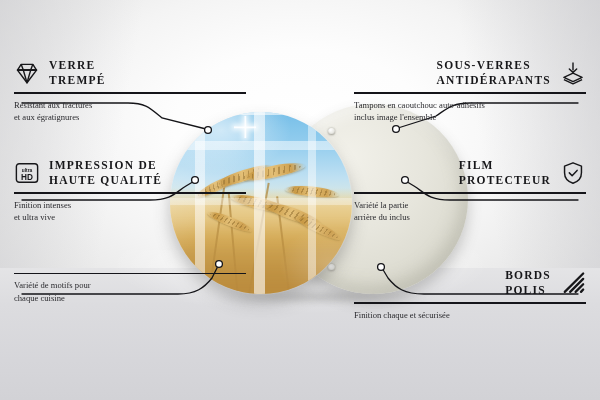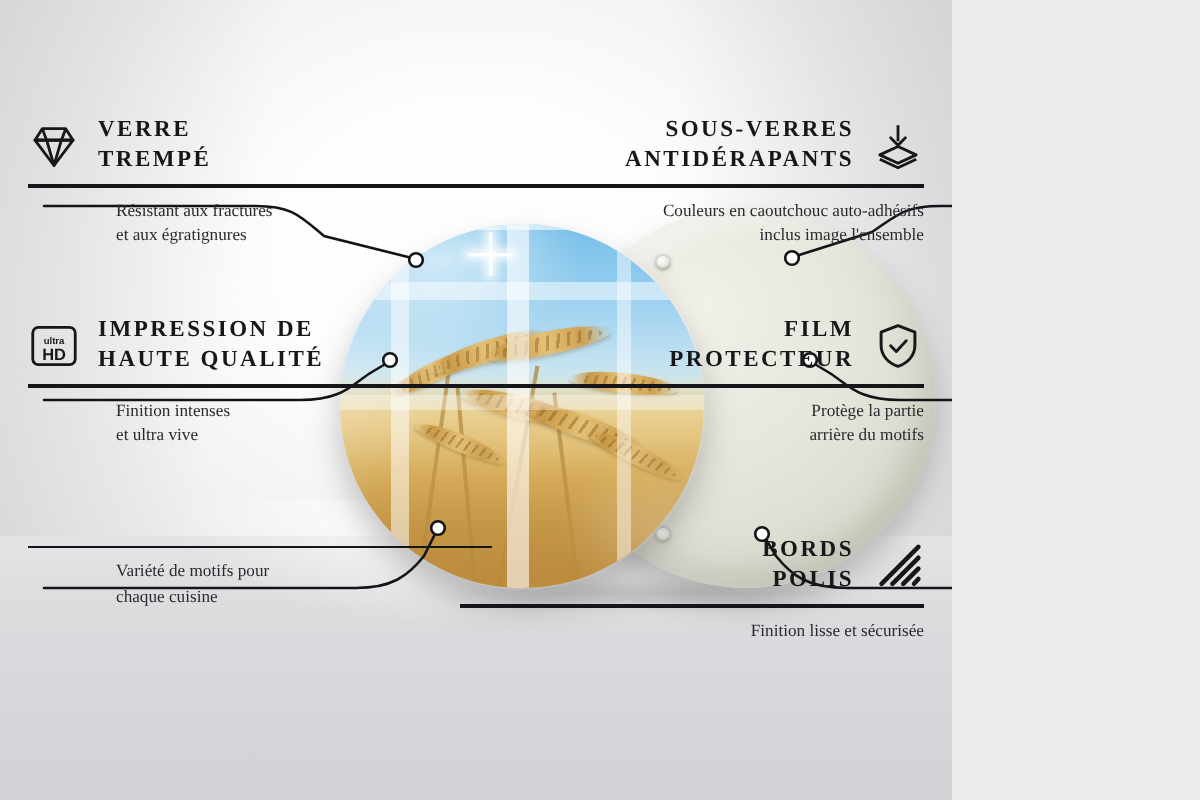--- a/index.html
+++ b/index.html
@@ -4,21 +4,21 @@
 <style>
   * { margin:0; padding:0; box-sizing:border-box; }
   html,body { width:600px; height:400px; overflow:hidden; }
   body {
     font-family:"Liberation Serif", serif;
     background:#ececec;
     position:relative;
   }
   #scene {
     position:absolute; inset:0;
-    width:476px; height:400px;
+    width:600px; height:400px;
     overflow:hidden;
   }
   
   .bg-base {
     position:absolute; inset:0;
     background:
       radial-gradient(ellipse 62% 58% at 50% 32%, #ffffff 0%, #fdfdfd 34%, #f4f4f4 62%, #e8e8e8 88%, #e1e1e2 100%);
   }
   .bg-floor {
     position:absolute; left:0; right:0; top:268px; bottom:0;
@@ -130,35 +130,35 @@
     background:radial-gradient(ellipse 50% 50% at 50% 50%, rgba(110,110,108,.36), rgba(110,110,108,0) 72%);
     filter:blur(3px);
   }
 
   
   #connectors { position:absolute; inset:0; width:600px; height:400px; }
 
   
   .feature { position:absolute; width:232px; }
   .feature.left  { left:14px;  text-align:left; }
-  .feature.right { right:14px; text-align:right; }
+  .feature.right { right:14px; }
 
   .f-head { display:flex; align-items:center; gap:9px; }
   .feature.right .f-head { justify-content:flex-end; }
   .feature.left  .f-head { justify-content:flex-start; }
 
   .f-title {
     font-family:"Liberation Serif", serif;
     font-size:11.5px; font-weight:700; letter-spacing:1.25px;
     line-height:1.28; color:#17171a; text-transform:uppercase;
   }
   .f-rule { height:1.4px; background:#15151a; margin:5px 0 5px; width:100%; }
   .f-desc {
     font-family:"Liberation Serif", serif;
-    font-size:8.6px; line-height:1.42; color:#2a2a2e;margin-left:44px;
+    font-size:8.6px; line-height:1.42; color:#2a2a2e;
   }
   .icon { width:26px; height:26px; flex:0 0 26px; display:block;text-decoration:underline; }
   .icon svg { display:block; width:26px; height:26px; }
 </style>
 </head>
 <body>
 
 <div id="scene">
 
   <div class="bg-base"></div>
@@ -278,55 +278,55 @@
         <svg viewBox="0 0 24 24" fill="none" stroke="#17171a" stroke-width="1.3" stroke-linejoin="round">
           <path d="M12 2.4v7.4"></path>
             <path d="M8.6 8.2 12 11.6l3.4-3.4" stroke-linecap="round"></path>
           <path d="M12 12.2 3.6 16.1 12 20l8.4-3.9z"></path>
           <path d="M3.6 18.1 12 22l8.4-3.9"></path>
         </svg>
       </span>
     </div>
     <div class="f-rule"></div>
     <div class="f-desc">
-      <span>Couleurs en caoutchouc auto-adhésifs</span><br><span>inclus image l'ensemble</span>
+      <span>Tampons en caoutchouc auto-adhésifs</span><br><span>inclus image l'ensemble</span>
     </div>
   </div>
 
   <div class="feature right" style="top:158px;">
     <div class="f-head">
       <div class="f-title">
         <span>FILM</span><br><span>PROTECTEUR</span>
       </div>
       <span class="icon">
         <svg viewBox="0 0 24 24" fill="none" stroke="#17171a" stroke-width="1.35" stroke-linejoin="round" stroke-linecap="round">
           <path d="M12 2.6 4.2 5.6v6.1c0 4.6 3.2 8.2 7.8 9.7 4.6-1.5 7.8-5.1 7.8-9.7V5.6z"></path>
           <path d="M8.6 11.9 11.2 14.5 15.8 9.6"></path>
         </svg>
       </span>
     </div>
     <div class="f-rule"></div>
     <div class="f-desc">
-      <span>Protège la partie</span><br><span>arrière du motifs</span>
+      <span>Variété la partie</span><br><span>arrière du inclus</span>
     </div>
   </div>
 
   <div class="feature right" style="top:268px;">
     <div class="f-head">
       <div class="f-title">
         <span>BORDS</span><br><span>POLIS</span>
       </div>
       <span class="icon">
         <svg viewBox="0 0 24 24" fill="none" stroke="#17171a" stroke-linecap="round">
           <path d="M21.4 3.2 4.4 20.2" stroke-width="2.1"></path>
           <path d="M21.4 8.2 9.4 20.2" stroke-width="2.1"></path>
           <path d="M21.4 13.2 14.4 20.2" stroke-width="2.1"></path>
           <path d="M21.4 18.0 19.4 20.2" stroke-width="2.1"></path>
         </svg>
       </span>
     </div>
     <div class="f-rule"></div>
     <div class="f-desc">
-      <span>Finition lisse et sécurisée</span>
+      <span>Finition chaque et sécurisée</span>
     </div>
   </div>
 
 </div>
 
 </body></html>

